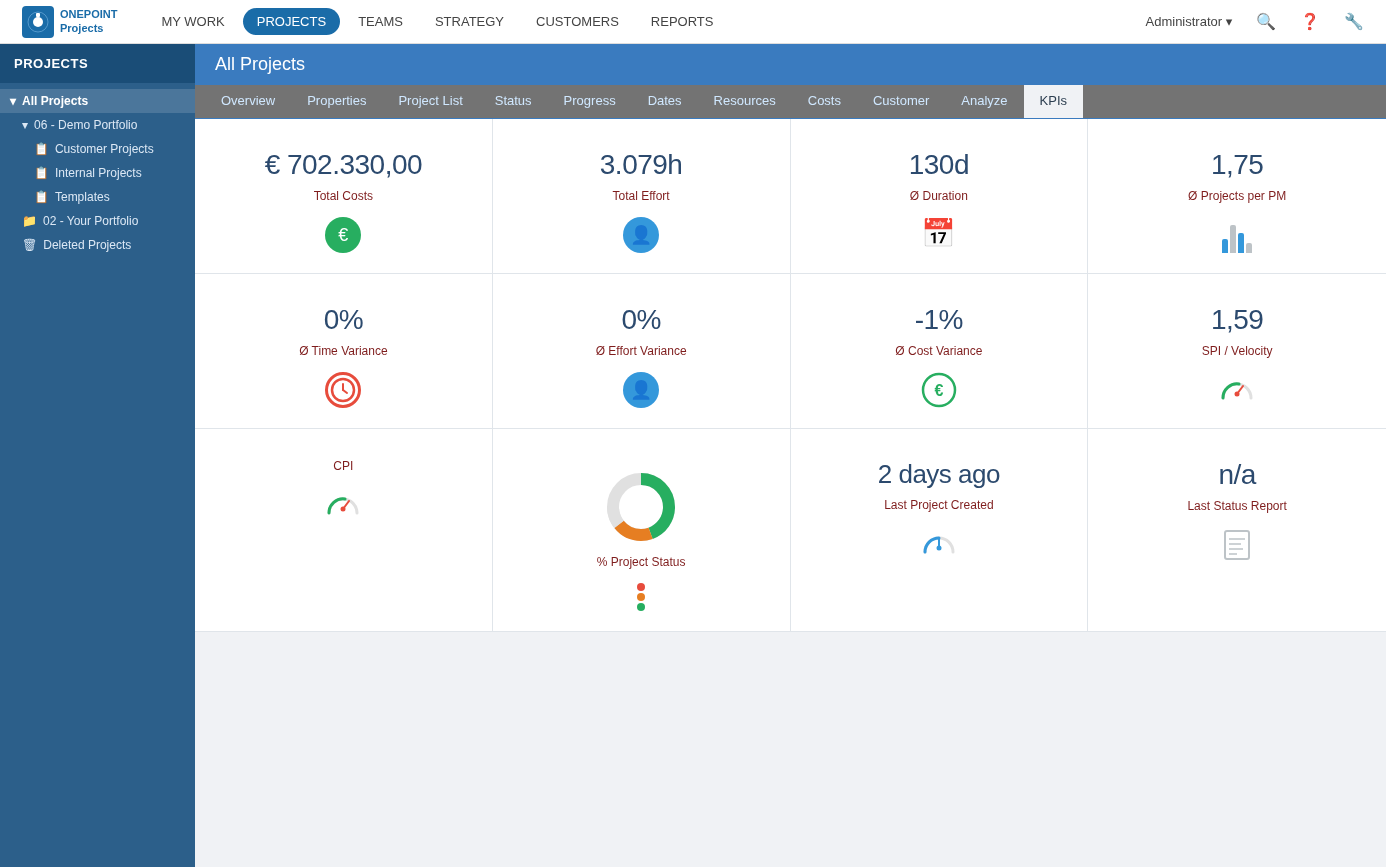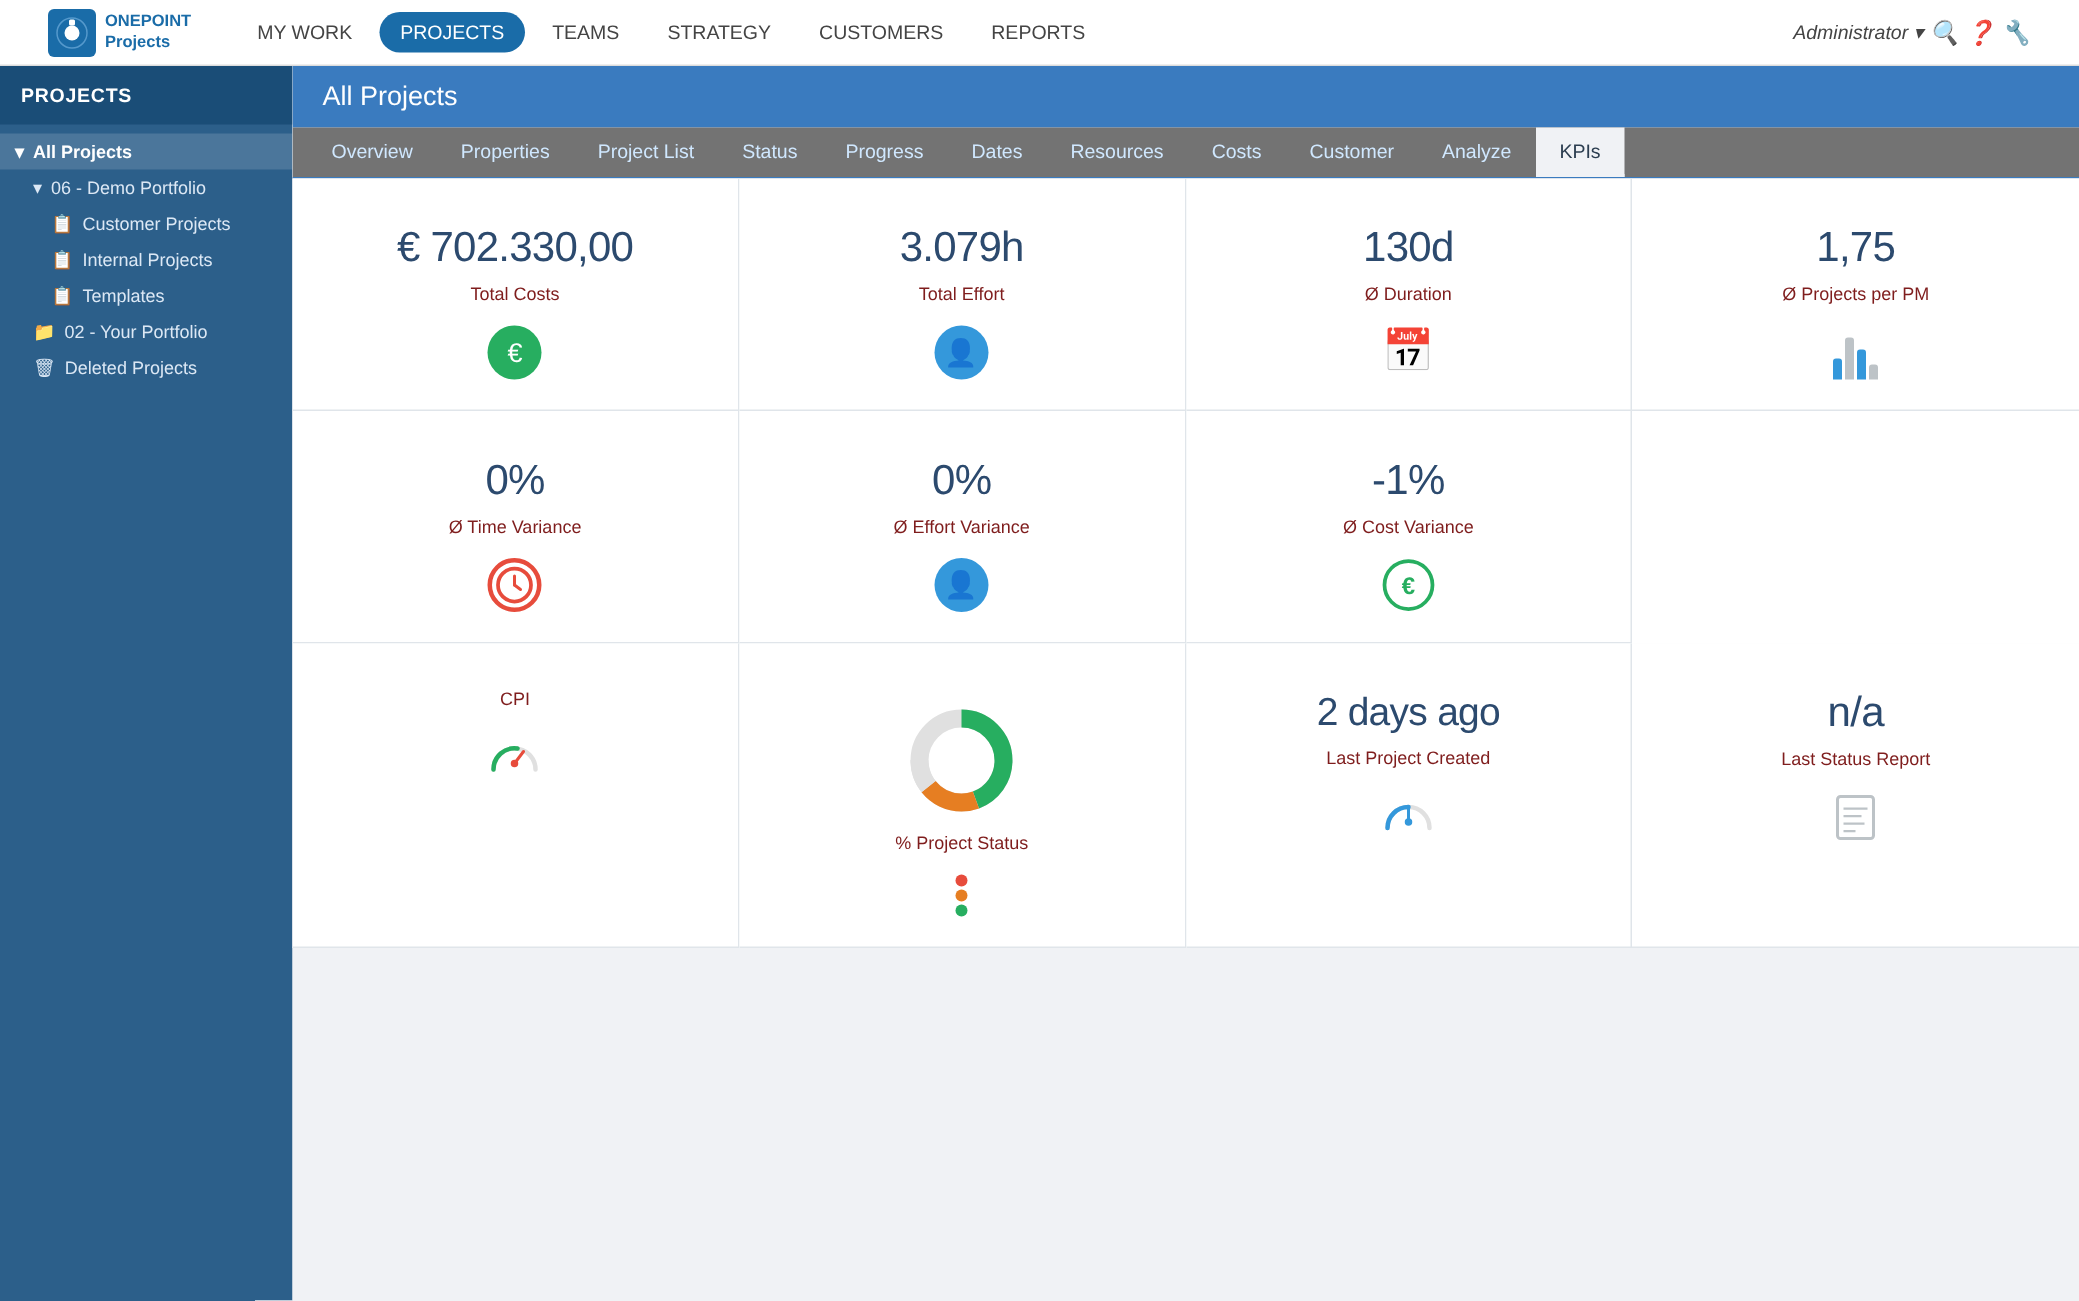--- a/index.html
+++ b/index.html
@@ -4,21 +4,21 @@
   <style>
     * { box-sizing: border-box; margin: 0; padding: 0; }
     body { font-family: 'Segoe UI', Arial, sans-serif; background: #f0f2f5; color: #2c3e50; }
 
     
     .top-nav {
       background: #fff;
       border-bottom: 1px solid #ddd;
       display: flex;
       align-items: center;
-      padding: 0 32px;
+      padding: 0 22px;
       height: 44px;
       position: relative;
     }
     .logo-area {
       display: flex;
       align-items: center;
       margin-right: 30px;
     }
     .logo-icon {
       width: 32px; height: 32px;
@@ -40,21 +40,21 @@
       border-radius: 3px;
       cursor: pointer;
       font-weight: 500;
     }
     .nav-link.active {
       background: #1a6ca8;
       color: white;
       border-radius: 14px;
     }
     .nav-right {
-      display: flex; align-items: center; gap: 4px; font-style: italic;
+      display: flex; align-items: center; gap: 24px;
     }
     .admin-label { font-size: 13px; color: #444; cursor: pointer; }
     .nav-icon { font-size: 16px; color: #888; cursor: pointer; }
 
     
     .app-layout {
       display: flex;
       height: calc(100vh - 44px);
     }
 
@@ -358,20 +358,32 @@
         <div class="kpi-value">-1%</div>
         <div class="kpi-label">Ø Cost Variance</div>
         <div class="kpi-icon">
           <svg width="36" height="36" viewBox="0 0 36 36">
             <circle cx="18" cy="18" r="16" fill="none" stroke="#27ae60" stroke-width="2.5"></circle>
             <text x="18" y="24" text-anchor="middle" font-size="16" fill="#27ae60" font-weight="bold">€</text>
           </svg>
         </div>
       </div>
 
+      <div class="kpi-cell">
+        <div class="kpi-value">1,59</div>
+        <div class="kpi-label">SPI / Velocity</div>
+        <div class="kpi-icon">
+          <svg width="36" height="36" viewBox="0 0 36 36">
+            <path d="M4 26 A14 14 0 0 1 32 26" fill="none" stroke="#e0e0e0" stroke-width="3" stroke-linecap="round"></path>
+            <path d="M4 26 A14 14 0 0 1 20 12" fill="none" stroke="#27ae60" stroke-width="3" stroke-linecap="round"></path>
+            <circle cx="18" cy="22" r="2.5" fill="#e74c3c"></circle>
+            <line x1="18" y1="22" x2="24" y2="14" stroke="#e74c3c" stroke-width="2" stroke-linecap="round"></line>
+          </svg>
+        </div>
+      </div>
     </div>
 
     <div class="kpi-grid">
 
       <div class="kpi-cell">
         <div class="kpi-label">CPI</div>
         <div class="kpi-icon">
           <svg width="36" height="36" viewBox="0 0 36 36">
             <path d="M4 26 A14 14 0 0 1 32 26" fill="none" stroke="#e0e0e0" stroke-width="3" stroke-linecap="round"></path>
             <path d="M4 26 A14 14 0 0 1 20 12" fill="none" stroke="#27ae60" stroke-width="3" stroke-linecap="round"></path>

